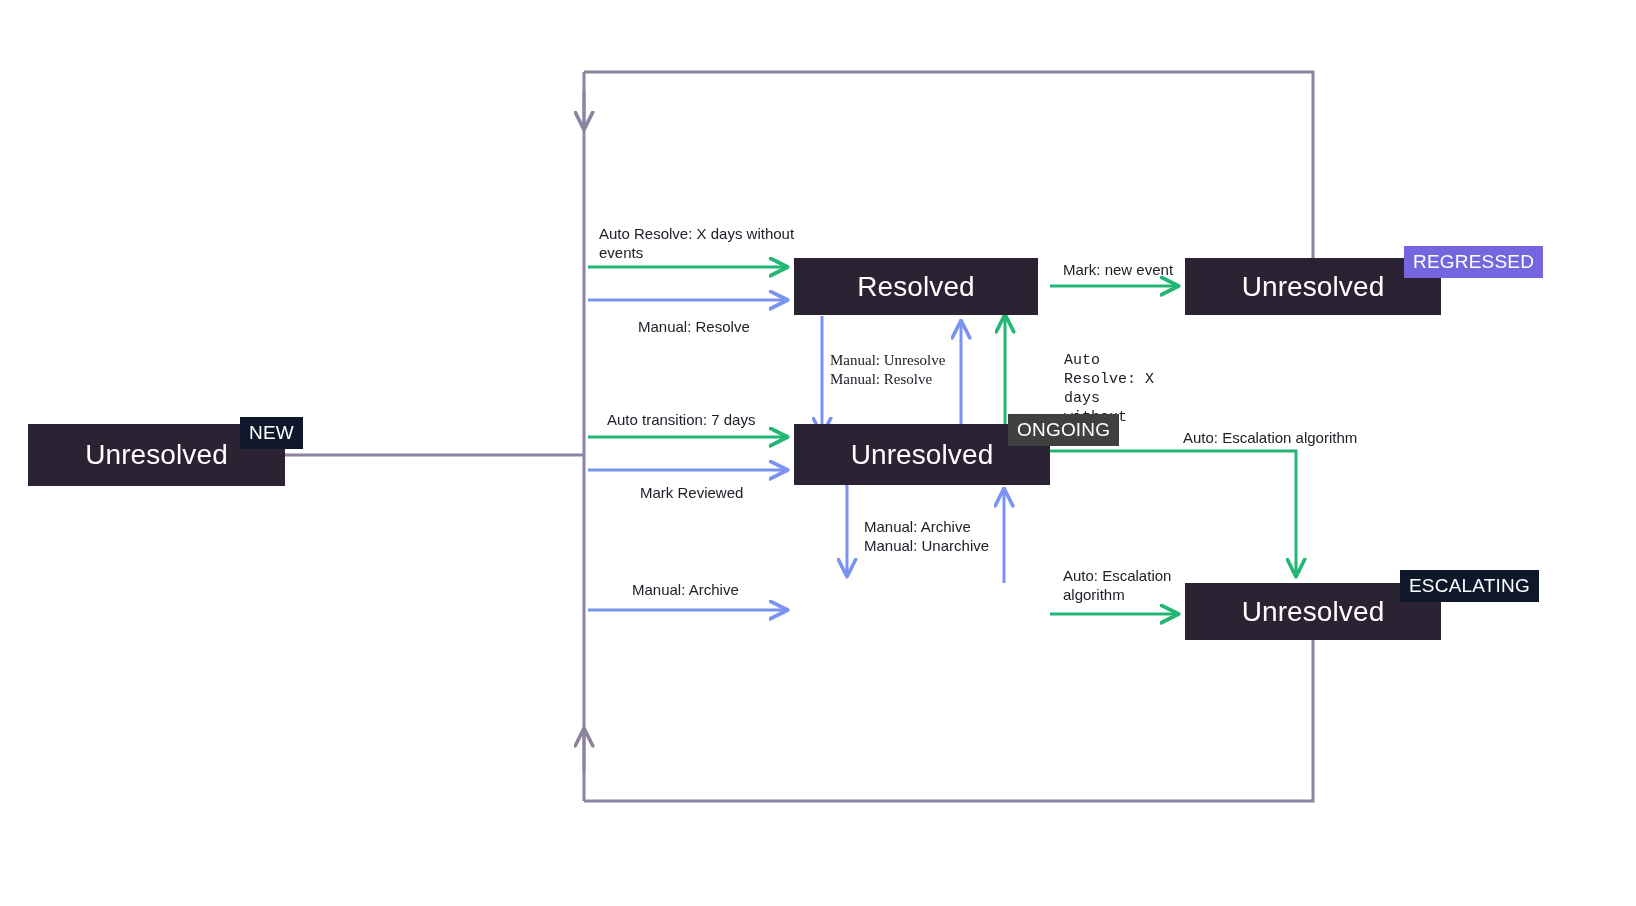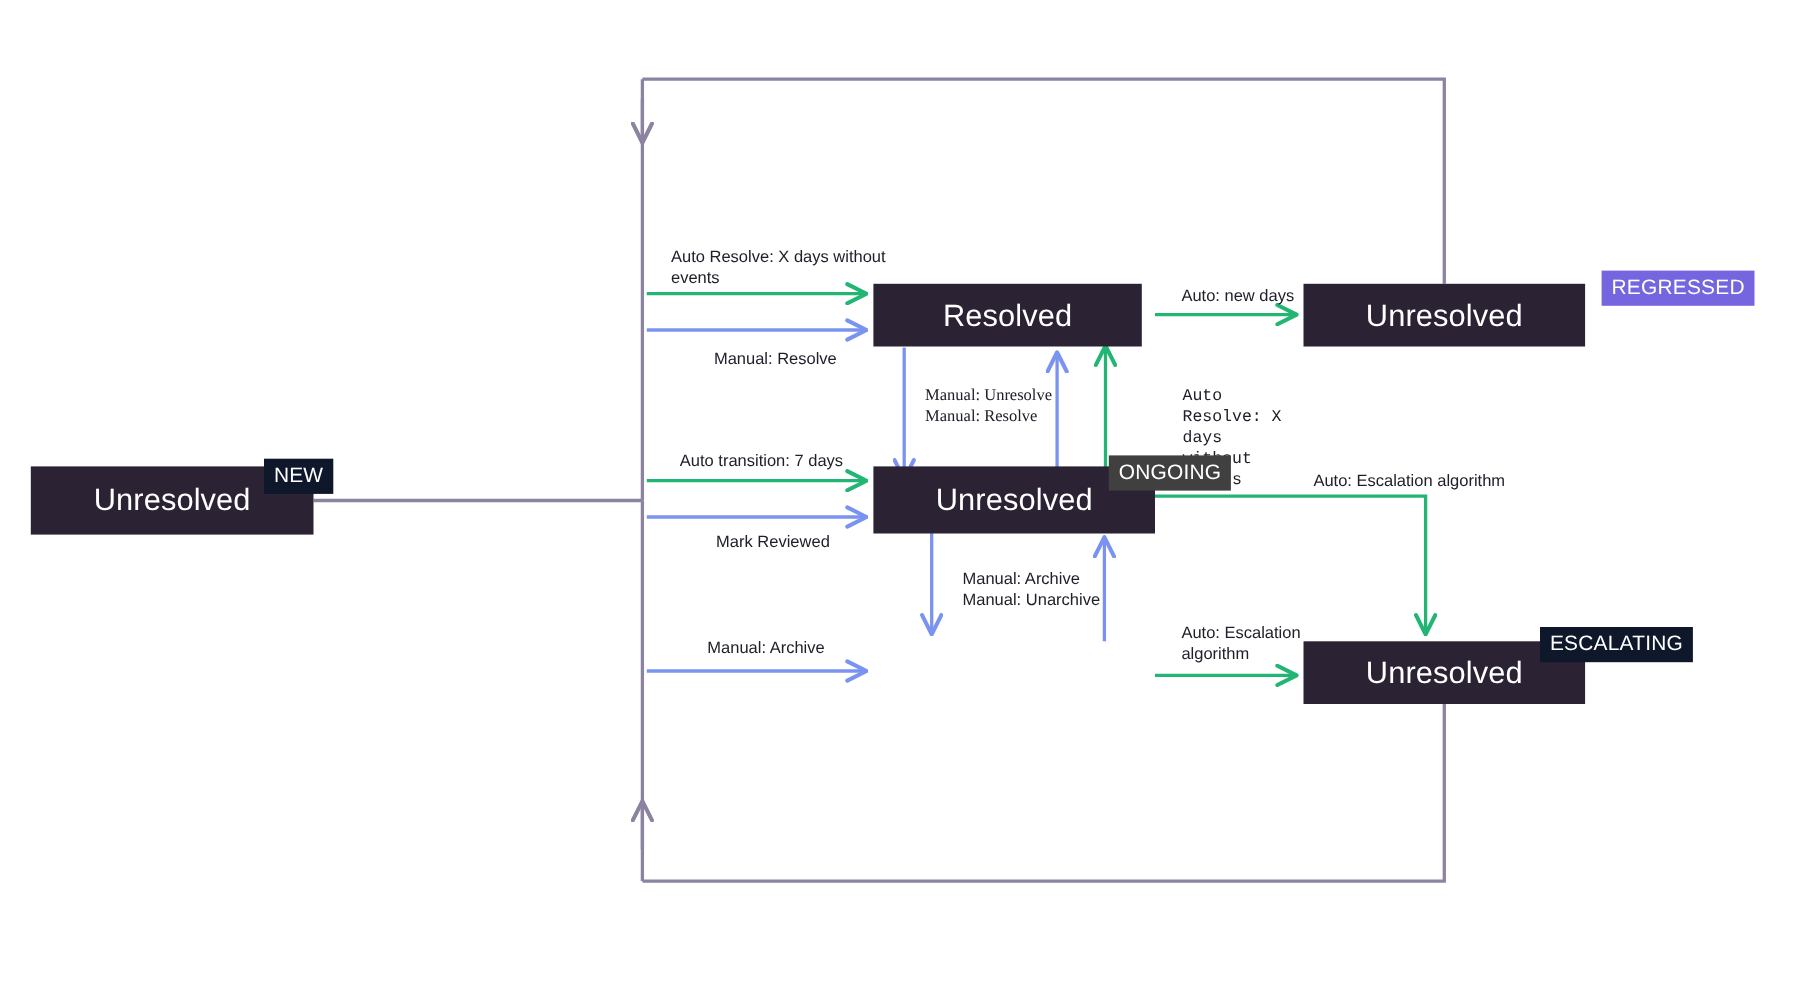--- a/index.html
+++ b/index.html
@@ -65,21 +65,20 @@
   .badge-escalating { background: #0f172a; }
 
   
   .edge-label {
     position: absolute;
     font-size: 15px;
     line-height: 19px;
     color: #20202a;
     white-space: pre-line;
     z-index: 5;
-    margin-left: 11px;
   }
   .edge-label.center { text-align: center; }
 </style>
 </head>
 <body>
 
 <div id="canvas">
 
   <svg id="edges" viewBox="0 0 1636 906" width="1636" height="906">
     <defs>
@@ -139,39 +138,39 @@
   </div>
   <div class="badge badge-new" style="left:240px; top:417px;">NEW</div>
 
   <div class="node" style="left:794px; top:258px; width:244px; height:57px;justify-content:center;">
     <span class="node-label">Resolved</span>
   </div>
 
   <div class="node" style="left:1185px; top:258px; width:256px; height:57px;">
     <span class="node-label">Unresolved</span>
   </div>
-  <div class="badge badge-regressed" style="left:1456px; top:246px;">REGRESSED</div>
+  <div class="badge badge-regressed" style="left:1404px; top:246px;">REGRESSED</div>
 
   <div class="node" style="left:794px; top:424px; width:256px; height:61px;">
     <span class="node-label">Unresolved</span>
   </div>
   <div class="badge badge-ongoing" style="left:1008px; top:414px;">ONGOING</div>
 
 
   <div class="node" style="left:1185px; top:583px; width:256px; height:57px;">
     <span class="node-label">Unresolved</span>
   </div>
   <div class="badge badge-escalating" style="left:1400px; top:570px;">ESCALATING</div>
 
   <div class="edge-label" style="left:599px; top:224px; width:200px;">Auto Resolve: X days without
 events</div>
 
   <div class="edge-label" style="left:638px; top:317px;">Manual: Resolve</div>
 
-  <div class="edge-label" style="left:1063px; top:260px;">Auto: new days</div>
+  <div class="edge-label" style="left:1063px; top:260px;">Mark: new event</div>
 
   <div class="edge-label center" style="left:830px; top:351px; width:122px; text-align:left;font-family:Liberation Serif, serif;">Manual: Unresolve
 Manual: Resolve</div>
 
   <div class="edge-label" style="left:1064px; top:351px; width:108px;font-family:Liberation Mono, monospace;">Auto Resolve: X
 days without
 events</div>
 
   <div class="edge-label" style="left:607px; top:410px;">Auto transition: 7 days</div>
 

